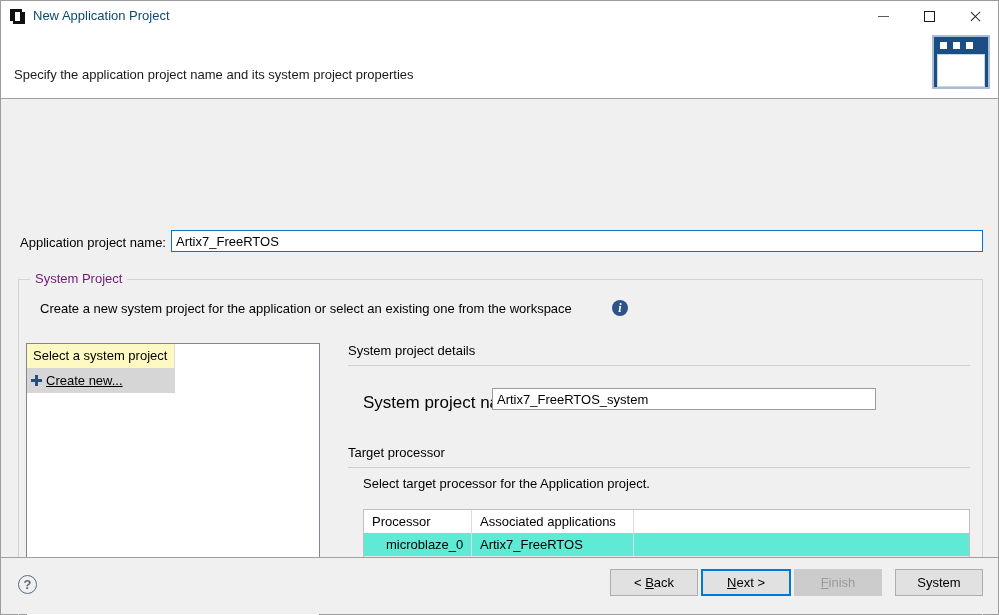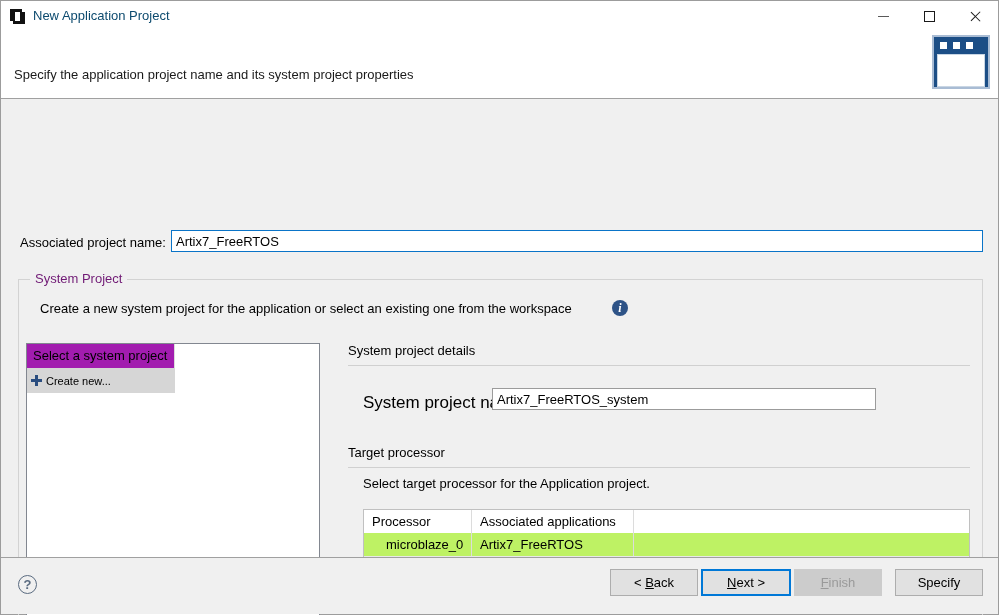--- a/index.html
+++ b/index.html
@@ -185,42 +185,42 @@
     height: 24px;
     display: flex;
     align-items: center;
   }
   #syslist-header-cell {
     width: 148px; height: 24px;
     line-height: 24px;
     padding-left: 6px;
     font-size: 13px;
     border-right: 1px solid #dcdcdc;
-    background: #a21caf;
+    background: #fef9c3;
     color: #000;
   }
   #syslist-row {
     width: 148px; height: 25px;
     background: #d6d6d6;
     display: flex;
     align-items: center;
     padding-left: 4px;
   }
   .plus-icon {
     position: relative;
     width: 11px; height: 11px;
     margin-right: 4px;
     flex: 0 0 auto;
   }
   .plus-icon:before, .plus-icon:after {
     content: ""; position: absolute; background: #2a4d7f;
   }
   .plus-icon:before { left: 0; top: 4px; width: 11px; height: 3px; }
   .plus-icon:after  { top: 0; left: 4px; height: 11px; width: 3px; }
-  #syslist-row-label { font-size: 11px; }
+  #syslist-row-label { font-size: 13px; text-decoration: underline; }
 
   
   #right-pane { position: absolute; left: 347px; top: 244px; width: 622px; }
 
   .section-label { font-size: 13px; color: #000; }
   .section-rule {
     height: 1px;
     background: #d0d0d0;
     margin-top: 7px;
   }
@@ -258,21 +258,21 @@
     border: 1px solid #c0c0c0;
   }
   .ptable-row { display: flex; height: 23px; }
   .ptable-head { background: #ffffff; }
   .pt-c1 { width: 108px; border-right: 1px solid #dcdcdc; }
   .pt-c2 { width: 162px; border-right: 1px solid #dcdcdc; }
   .pt-c3 { flex: 1 1 auto; }
   .ptable-head .pt-c1, .ptable-head .pt-c2, .ptable-head .pt-c3 {
     line-height: 23px; padding-left: 8px; font-size: 13px;
   }
-  .ptable-body-row { background: #bef264; }
+  .ptable-body-row { background: #5eead4; }
   .ptable-body-row .pt-c1 { line-height: 23px; padding-left: 22px; font-size: 13px; }
   .ptable-body-row .pt-c2 { line-height: 23px; padding-left: 8px; font-size: 13px; }
   .ptable-empty { background: #ffffff; border-top: 1px solid #e8e8e8; }
   .ptable-empty-last { height: 20px; }
 
   
   #showall-label {
     position: absolute;
     left: 362px; top: 496px;
     font-size: 13px;
@@ -375,21 +375,21 @@
           <div class="banner-dot"></div>
           <div class="banner-dot"></div>
         </div>
         <div class="banner-body"></div>
       </div>
     </div>
   </div>
 
   <div id="body">
 
-    <div id="appname-label">Associated project name:</div>
+    <div id="appname-label">Application project name:</div>
     <input id="appname-input" type="text" value="Artix7_FreeRTOS" style="">
 
     <div id="groupbox"></div>
     <div id="groupbox-legend">System Project</div>
     <div id="group-desc">Create a new system project for the application or select an existing one from the workspace</div>
     <div id="group-info-icon" class="info-icon">i</div>
 
     <div id="syslist">
       <div id="syslist-header">
         <div id="syslist-header-cell">Select a system project</div>
@@ -447,16 +447,16 @@
   <div id="footer-sep"></div>
   <div id="footer">
     <div id="help-icon">?</div>
 
     <div id="btn-back" class="btn"><span>&lt; </span><span class="mn">B</span><span>ack</span></div>
 
     <div id="btn-next" class="btn btn-default"><span></span><span class="mn">N</span><span>ext &gt;</span></div>
 
     <div id="btn-finish" class="btn btn-disabled"><span></span><span class="mn">F</span><span>inish</span></div>
 
-    <div id="btn-cancel" class="btn"><span>Specify</span></div>
+    <div id="btn-cancel" class="btn"><span>System</span></div>
   </div>
 
 </div>
 
 </body></html>

